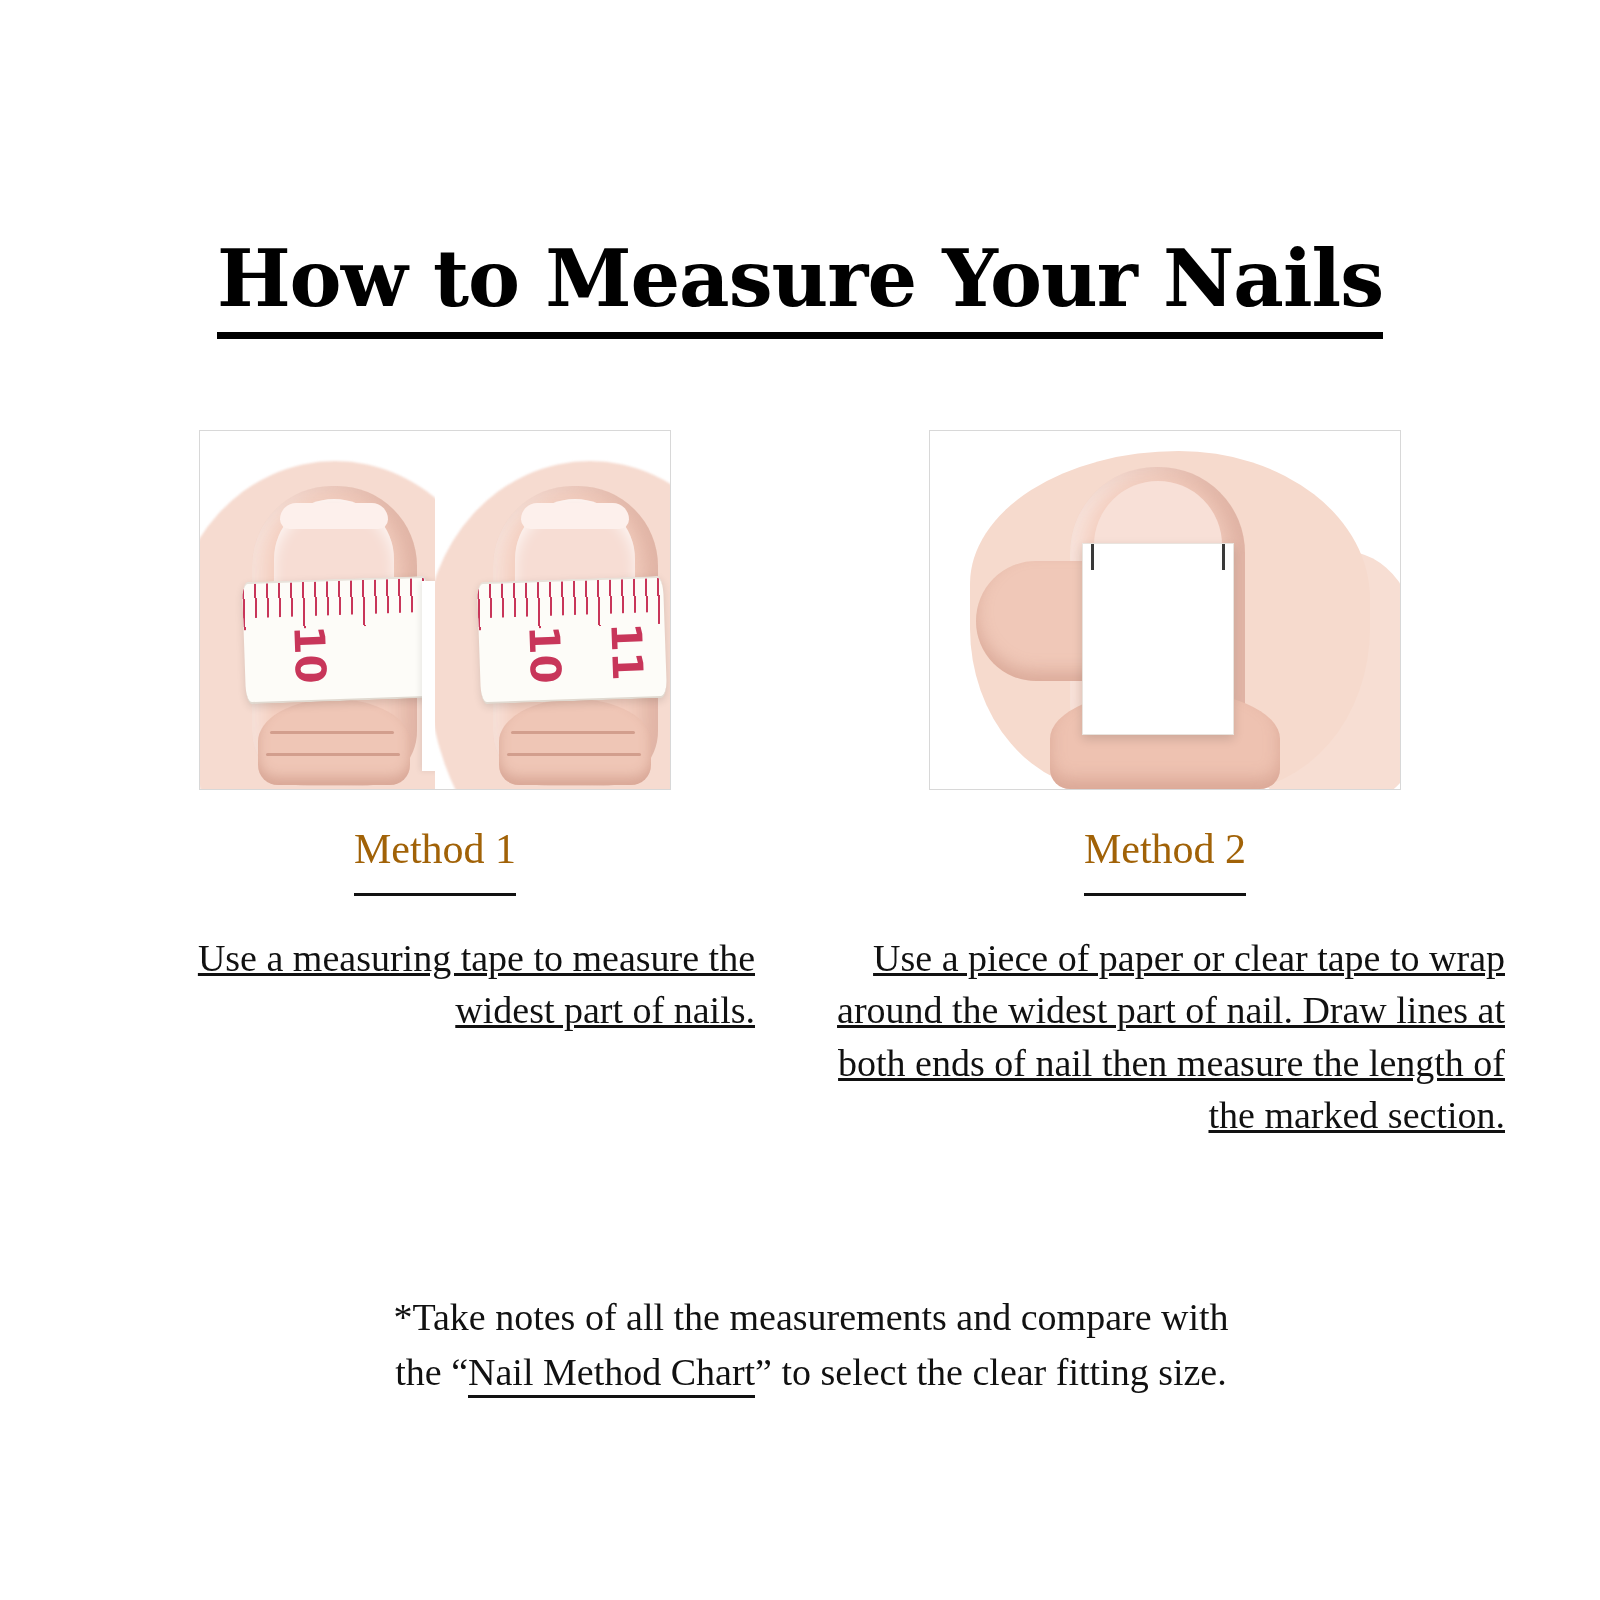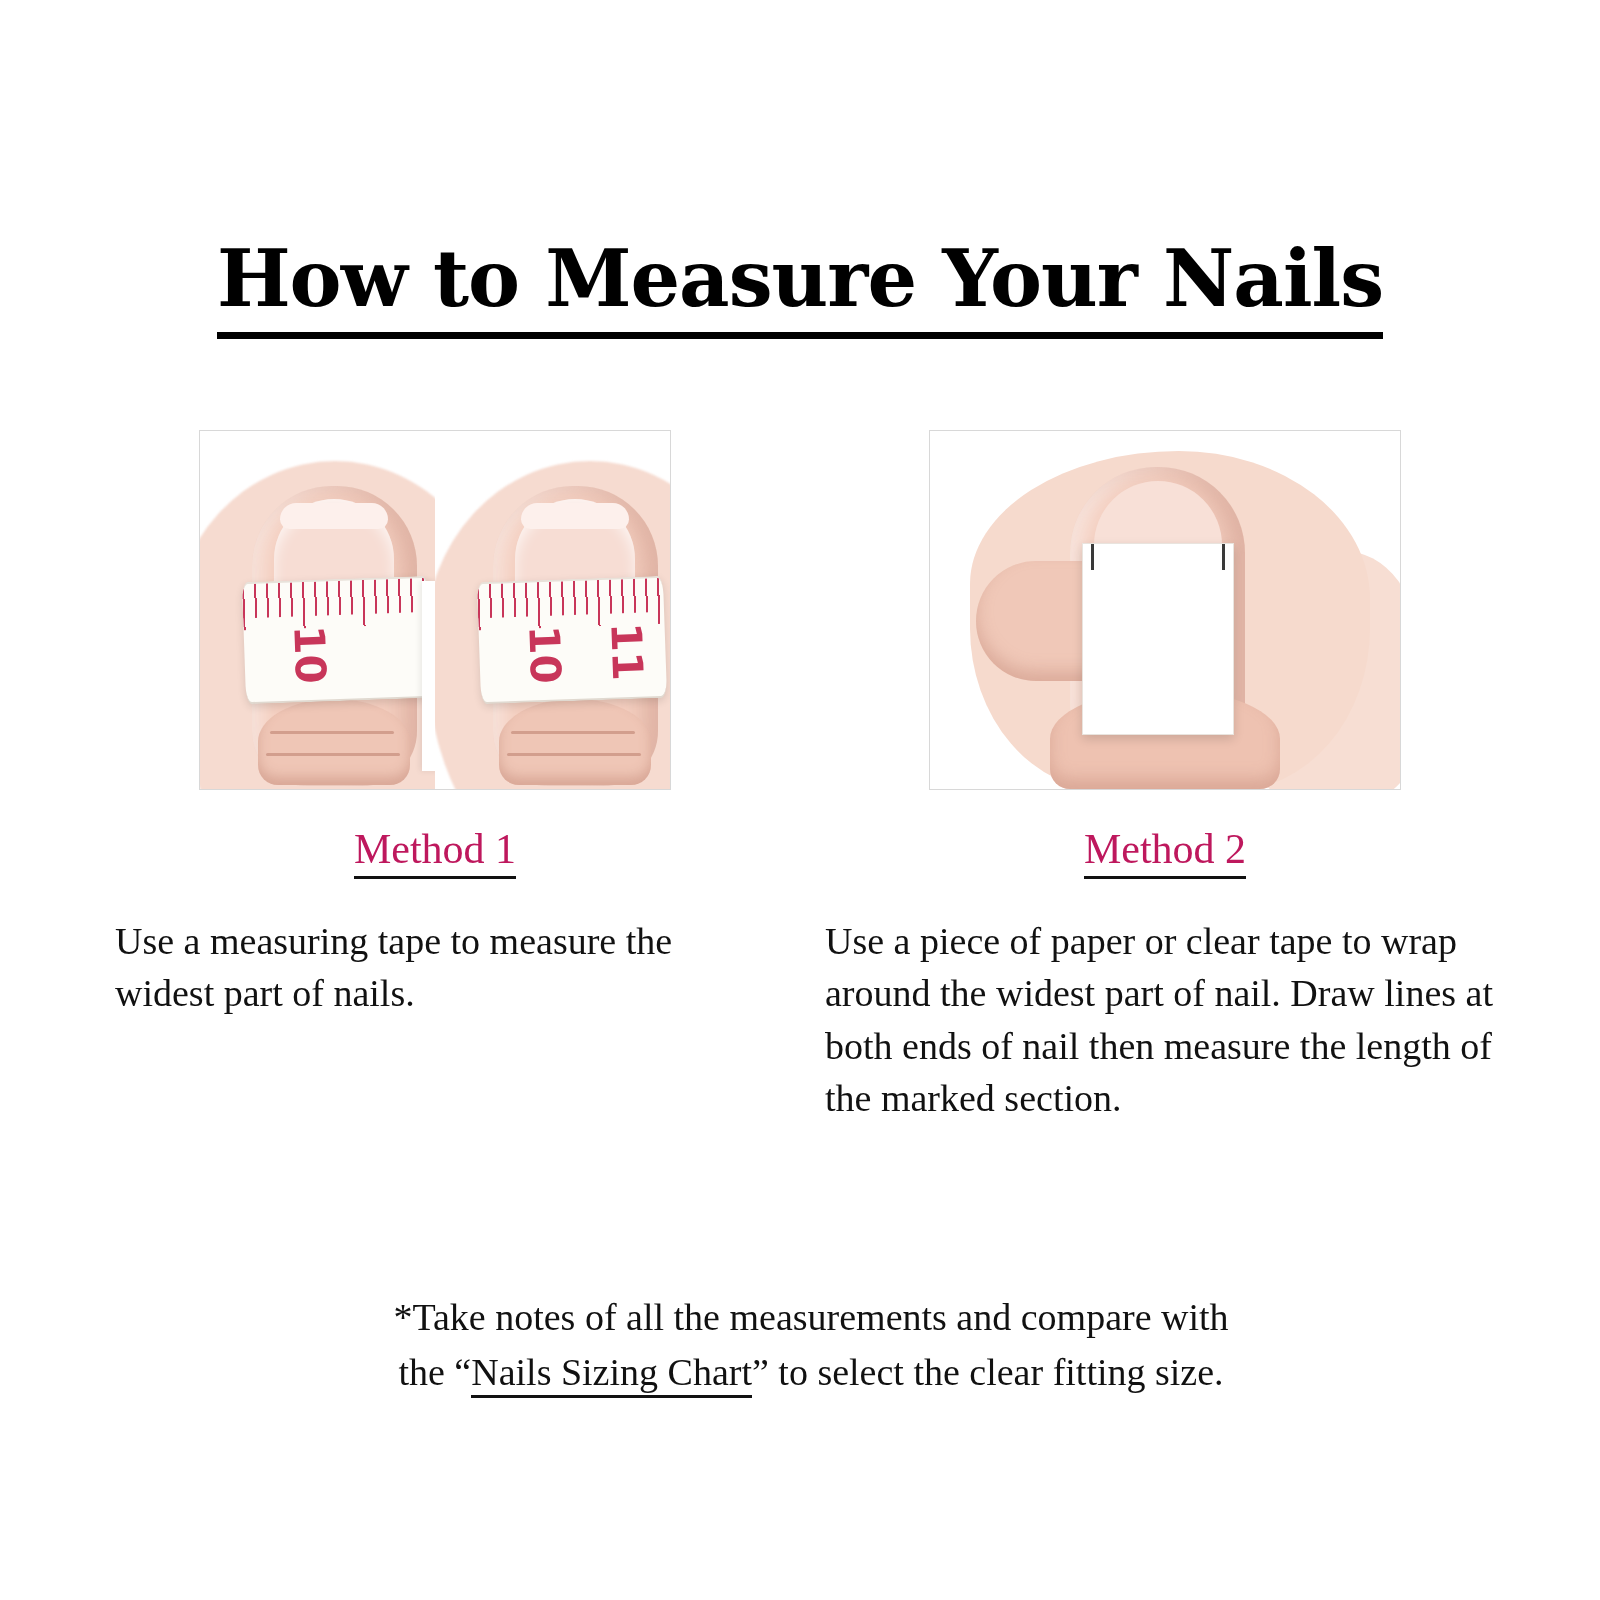--- a/index.html
+++ b/index.html
@@ -264,32 +264,33 @@
     height: 250px;
     background: #f7ded3;
     border-radius: 50% 40% 30% 40%;
   }
 
   
   .method-label {
     margin-top: 38px;
     font-size: 42px;
     line-height: 1;
-    color: #be185d;
+    color: #a16207;
     border-bottom: 3px solid #111;
-    padding-bottom: 6px;
+    padding-bottom: 23px;
     display: inline-block;
   }
   .method-desc {
     margin-top: 36px;
     font-size: 38px;
     line-height: 1.38;
-    text-align: left;
+    text-align: right;
     color: #111;
     width: 640px;
+    text-decoration: underline;
   }
   .method.m2col .method-desc { width: 680px; }
 
   
   .footnote {
     position: absolute;
     left: 11px;
     top: 1290px;
     width: 1600px;
     text-align: center;
@@ -369,17 +370,17 @@
 
       <div class="method-label">Method 2</div>
       <div class="method-desc">Use a piece of paper  or clear tape to wrap around the widest part of nail. Draw lines at both ends of nail then measure the length of the marked section.</div>
     </div>
 
   </div>
 
   <div class="footnote">
     <div>*Take notes of all the measurements and compare with</div>
     <div>
-      <span>the “</span><span class="u-underline">Nails Sizing Chart</span><span>” to select the clear fitting size.</span>
+      <span>the “</span><span class="u-underline">Nail Method Chart</span><span>” to select the clear fitting size.</span>
     </div>
   </div>
 
 </div>
 
 </body></html>

